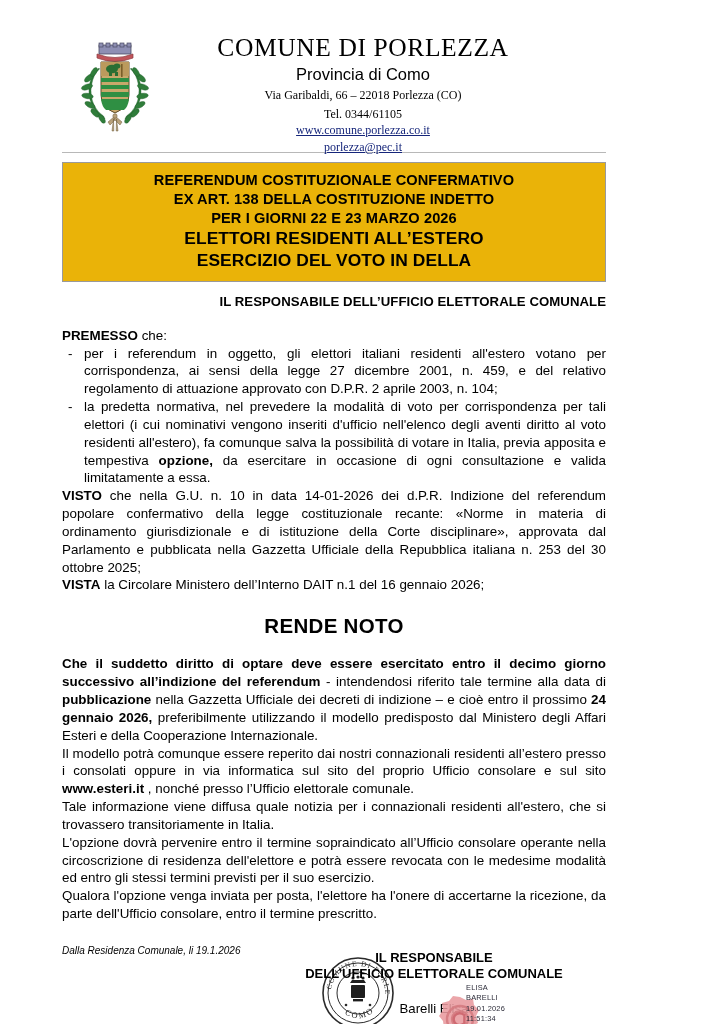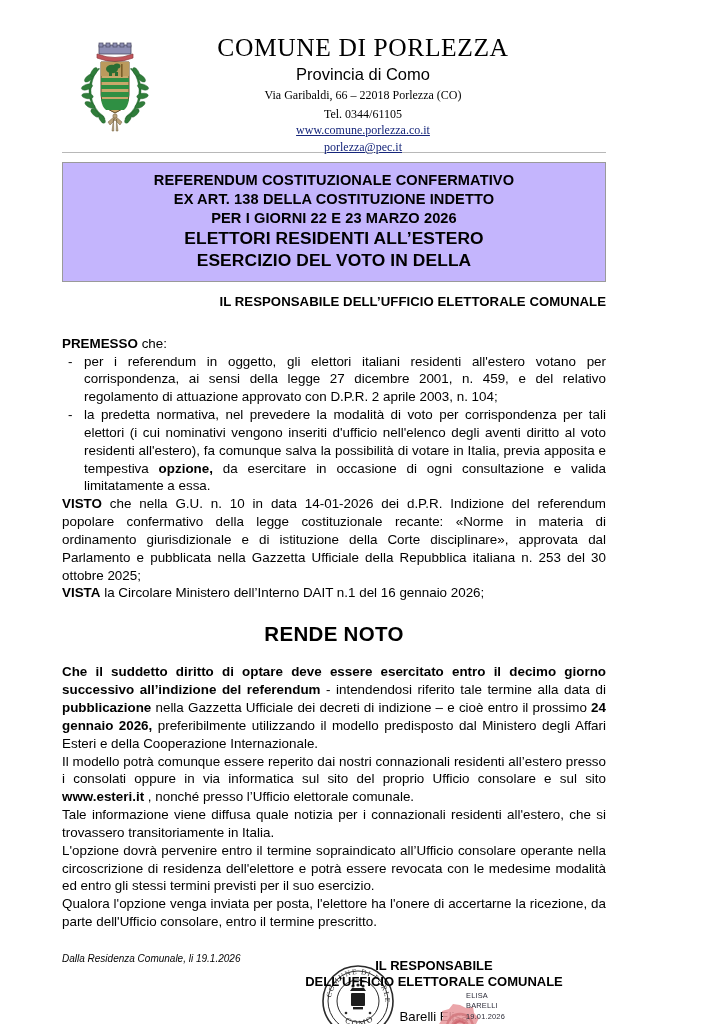--- a/index.html
+++ b/index.html
@@ -73,21 +73,21 @@
   .hr-head {
     border: 0;
     border-top: 1px solid #b8b8b8;
     margin: 6px 0 0 0;
   }
 
   
   .title-box {
     margin-top: 9px;
     border: 1px solid #9a9a9a;
-    background: #c4b5fd;
+    background: #eab308;
     text-align: center;
     padding: 8px 10px 9px 10px;
     font-weight: bold;
     font-size: 14.6px;
     line-height: 1.30;
     letter-spacing: 0.1px;
   }
   .title-box .big {
     font-size: 17.4px;
     line-height: 1.26;
@@ -96,21 +96,21 @@
   .subtitle {
     text-align: right;
     font-weight: bold;
     font-size: 13.2px;
     margin-top: 12px;
     letter-spacing: 0.05px;
   }
 
   
   .body {
-    margin-top: 26px;
+    margin-top: 18px;
     font-size: 13.4px;
     line-height: 1.33;
     text-align: justify;
   }
   .body p {
     margin: 0;
     text-align: justify;
     text-justify: inter-word;
   }
   .lead { font-weight: bold; }

